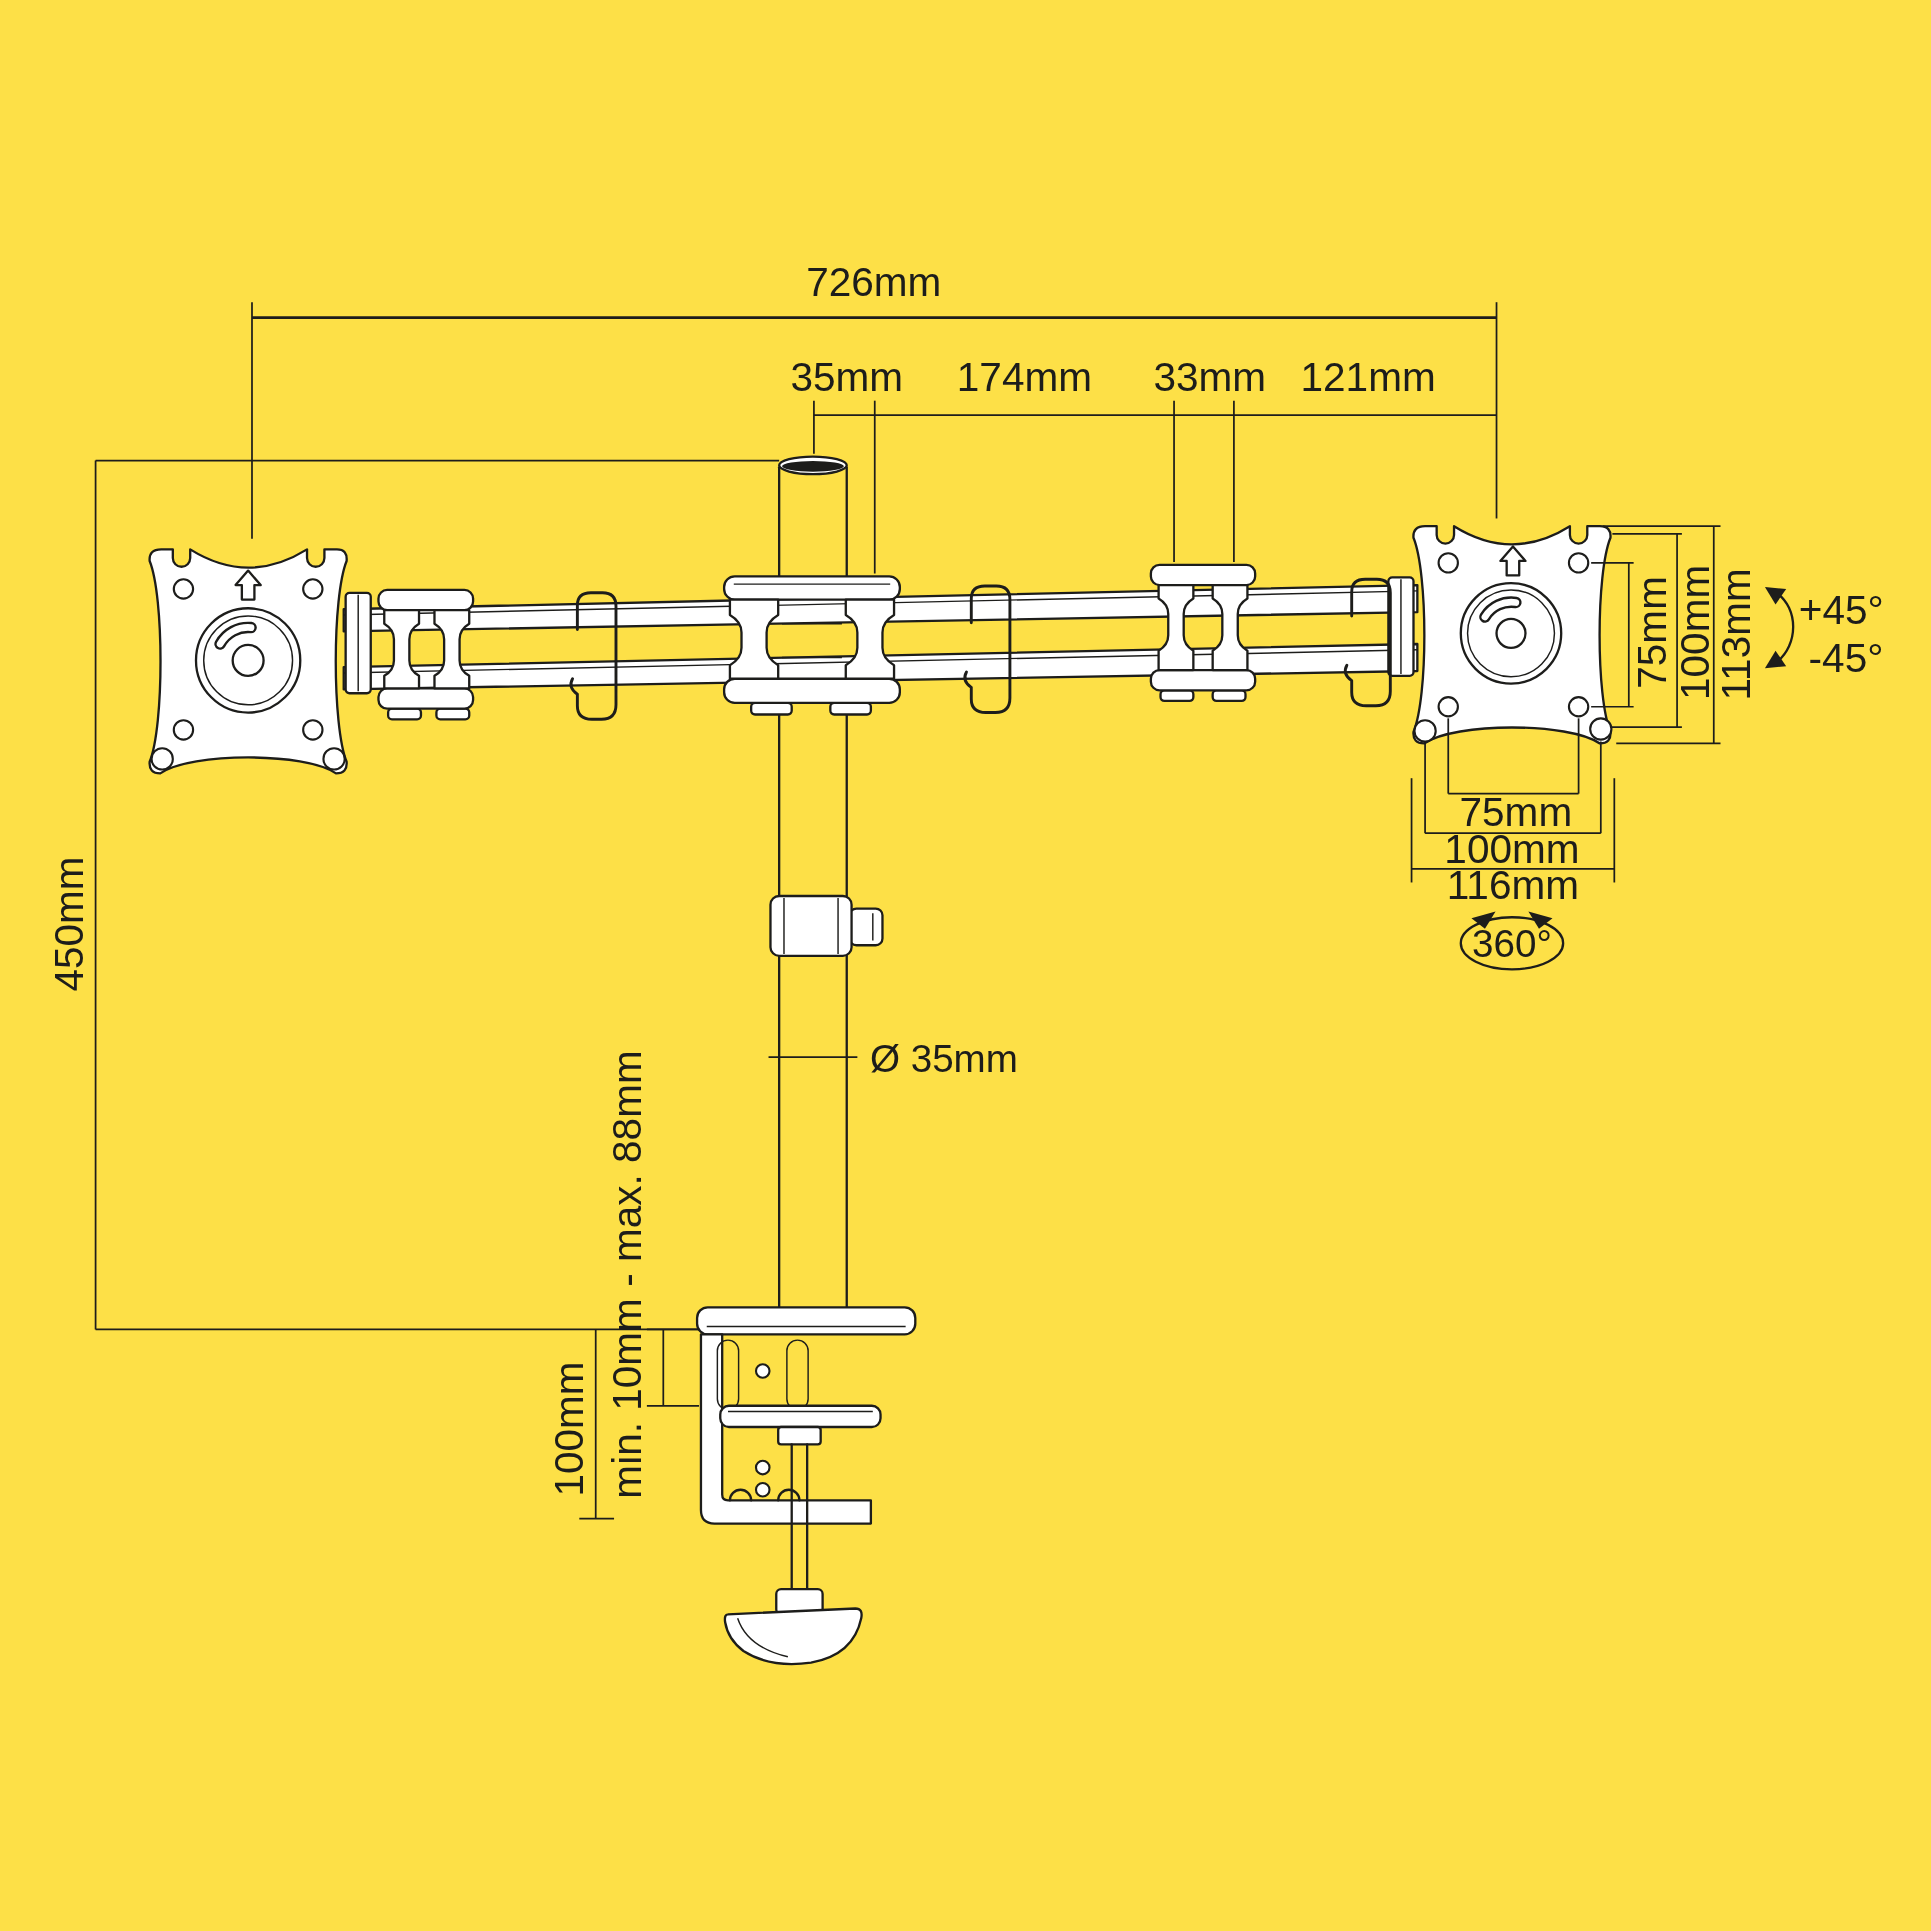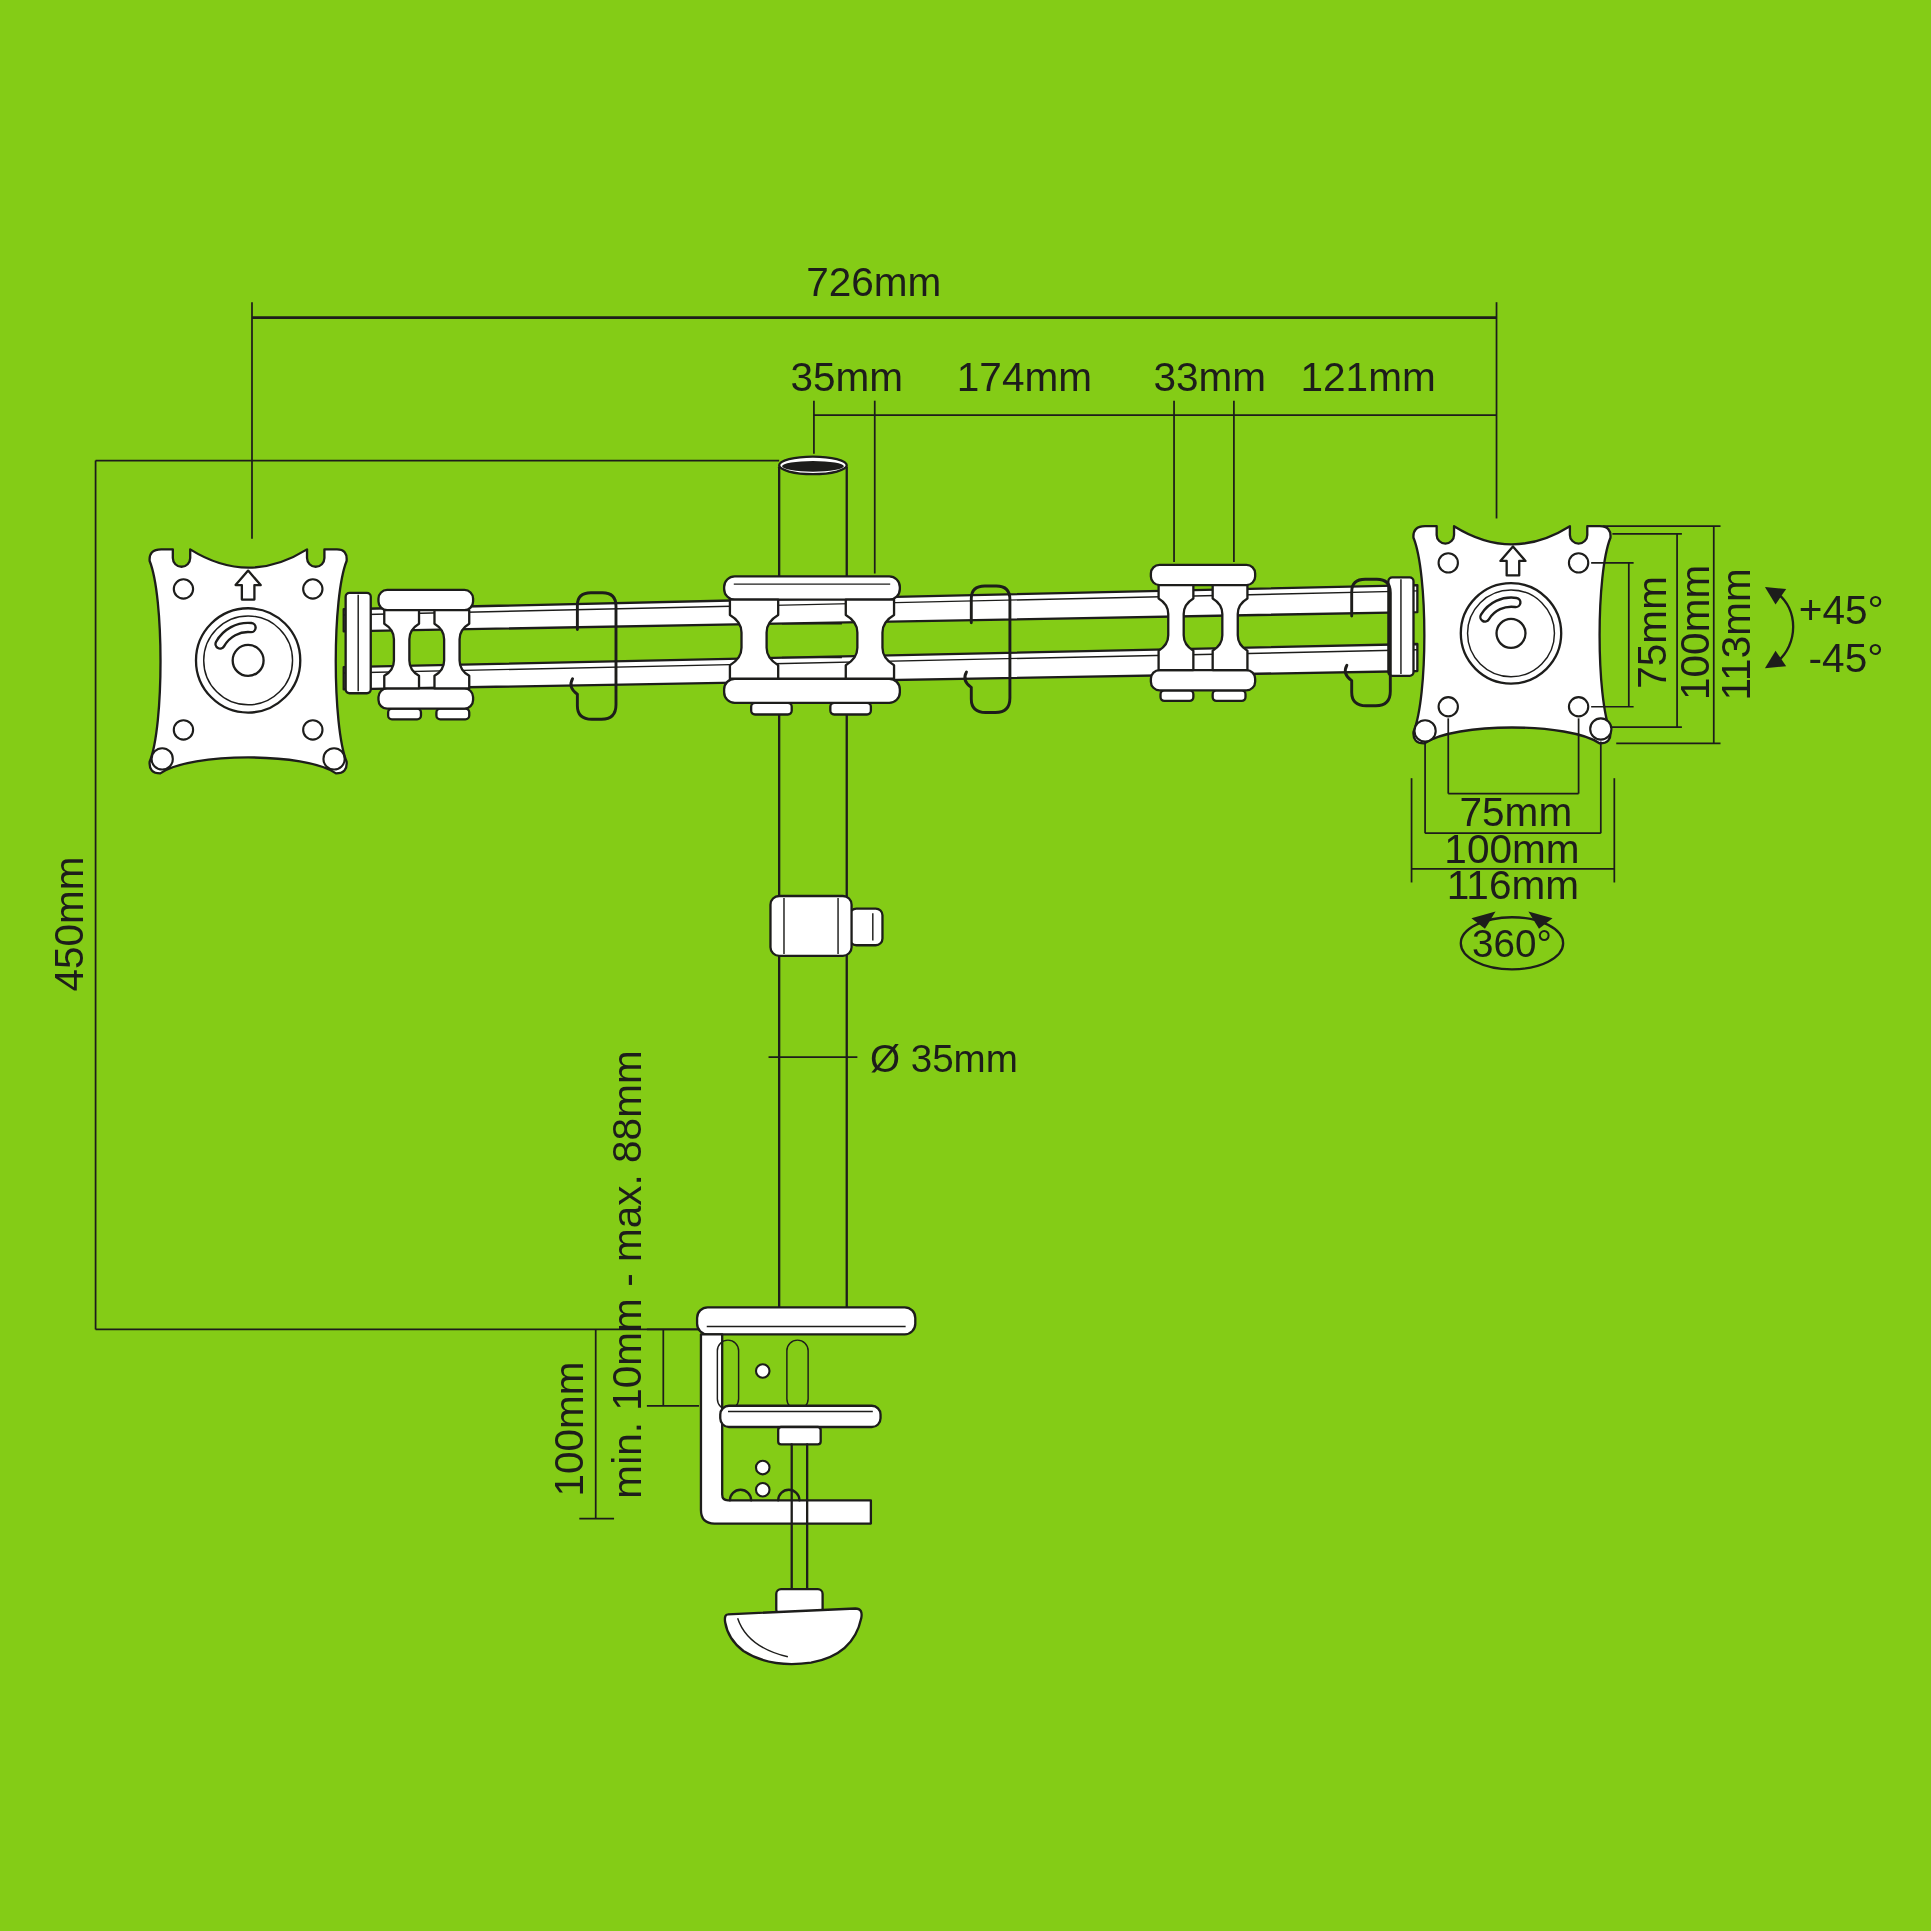--- a/index.html
+++ b/index.html
@@ -1,16 +1,16 @@
 <!DOCTYPE html>
 <html><head>
 <meta charset="utf-8">
 <style>
   html,body{margin:0;padding:0;background:#ffffff;}
-  .page{width:1931px;height:1931px;background:#84cc16;position:relative;}
+  .page{width:1931px;height:1931px;background:#fde047;position:relative;}
   svg{display:block;}
   svg text{font-family:"Liberation Sans","DejaVu Sans",sans-serif;fill:#1d1d1b;}
   .lab{font-size:42px;}
   .lab40{font-size:40px;}
   .s{fill:none;stroke:#1d1d1b;stroke-width:2.4;stroke-linejoin:round;stroke-linecap:round;}
   .sw{fill:#ffffff;stroke:#1d1d1b;stroke-width:2.4;stroke-linejoin:round;}
   .t{fill:none;stroke:#1d1d1b;stroke-width:1.5;}
   .d{fill:none;stroke:#1d1d1b;stroke-width:1.8;}
   .dB{fill:none;stroke:#1d1d1b;stroke-width:2.8;}
   .clip{fill:none;stroke:#1d1d1b;stroke-width:3;stroke-linecap:round;}

